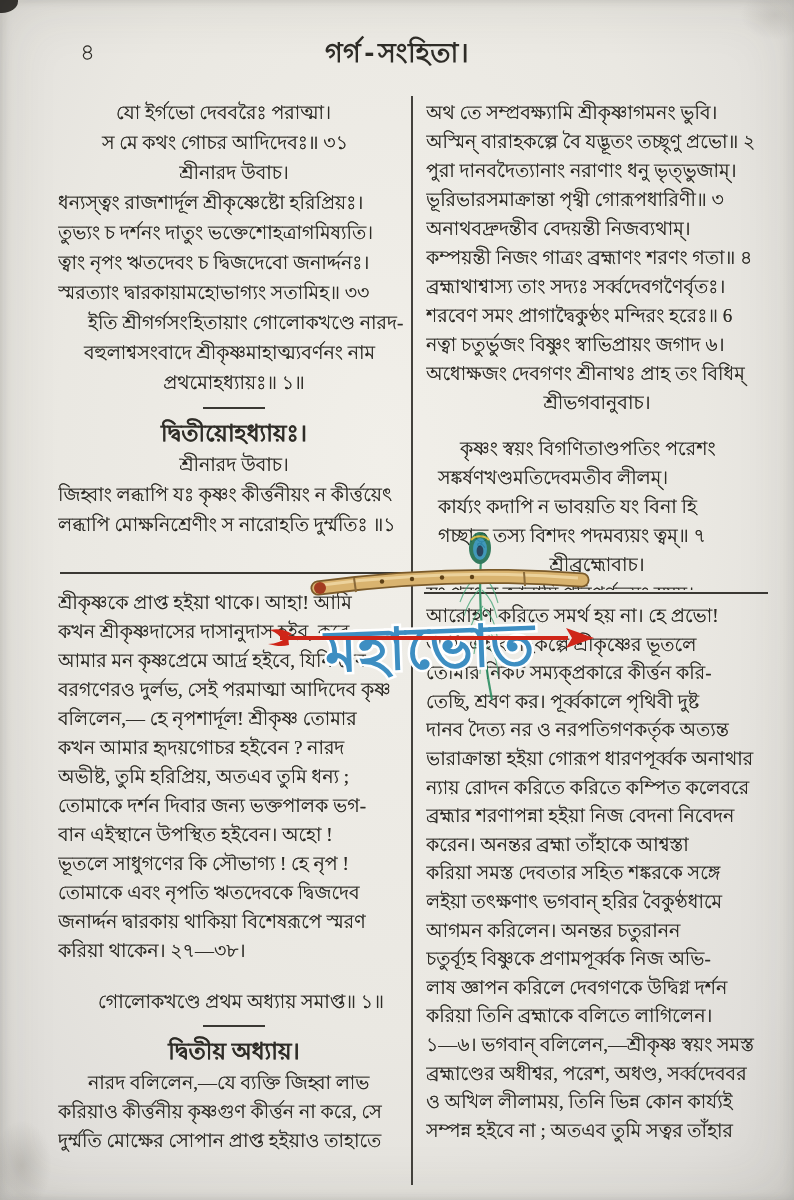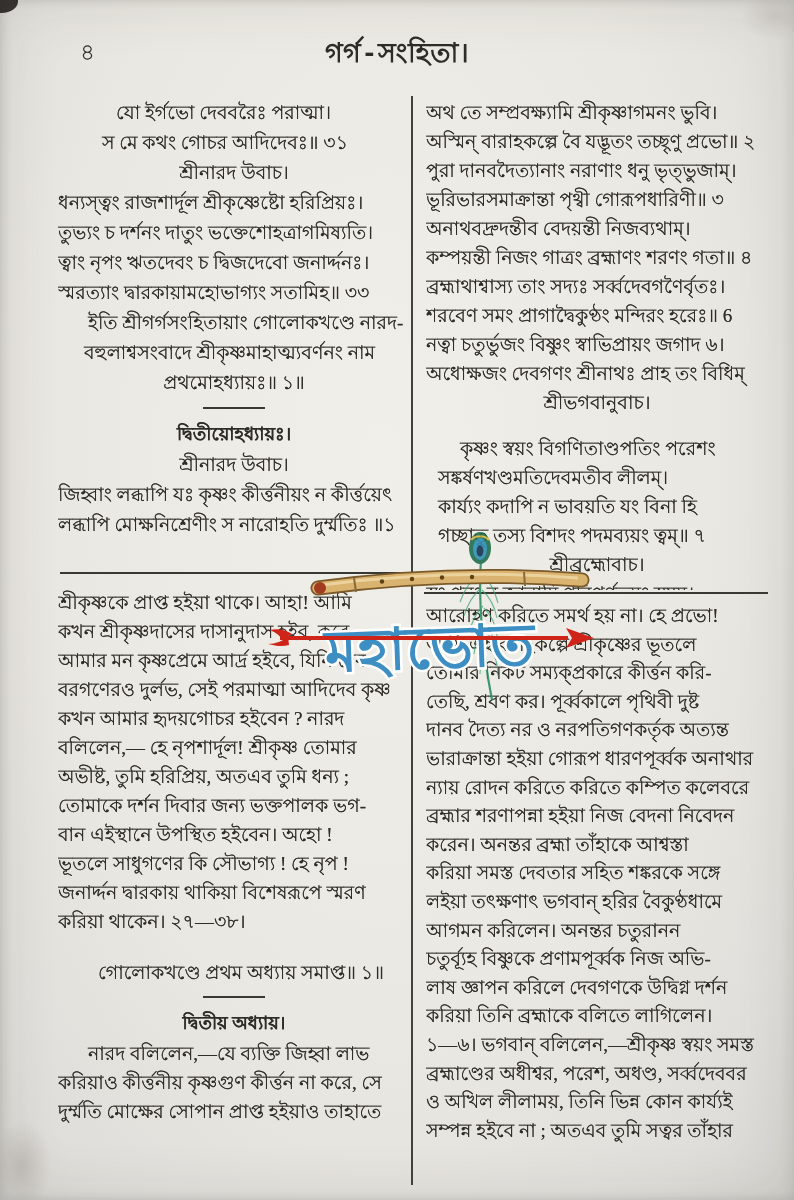--- a/index.html
+++ b/index.html
@@ -36,21 +36,21 @@
   .pline{line-height:29px;height:29px;}
   .col-right-bottom .pline{line-height:28.6px;height:28.6px;}
   .center{text-align:center;}
   .ind1{padding-left:58px;}
   .ind2{padding-left:44px;}
   .ind3{padding-left:30px;}
   .ind4{padding-left:26px;}
   .ind5{padding-left:34px;margin-top:17px;}
   .ind6{padding-left:12px;}
   .sep{width:62px;height:2px;background:#3a3833;margin:9px auto 9px auto;}
-  .chapter-heading{font-size:18px;font-weight:bold;line-height:32px;height:32px;margin-top:6px;}
+  .chapter-heading{font-size:23px;font-weight:bold;line-height:32px;height:32px;margin-top:6px;}
   .chapter-end{padding-left:40px;margin-top:22px;}
 
   .watermark{position:absolute;left:262px;top:518px;width:336px;height:188px;z-index:6;pointer-events:none;}
   .wm-text{font-family:"DejaVu Sans","Liberation Sans",sans-serif;font-weight:bold;}
 </style>
 </head>
 <body>
 
 <div class="page">
 
@@ -81,26 +81,27 @@
     <div class="vline center">শ্রীনারদ উবাচ।</div>
     <div class="vline">জিহ্বাং লব্ধাপি যঃ কৃষ্ণং কীর্ত্তনীয়ং ন কীর্ত্তয়েৎ</div>
     <div class="vline">লব্ধাপি মোক্ষনিশ্রেণীং স নারোহতি দুর্ম্মতিঃ ॥১</div>
   </div>
 
   <div class="col col-left-bottom">
     <div class="pline">শ্রীকৃষ্ণকে প্রাপ্ত হইয়া থাকে।  আহা! আমি</div>
     <div class="pline">কখন শ্রীকৃষ্ণদাসের দাসানুদাস হইব, কবে</div>
     <div class="pline">আমার মন কৃষ্ণপ্রেমে আর্দ্র হইবে, যিনি দেব-</div>
     <div class="pline">বরগণেরও দুর্লভ, সেই পরমাত্মা আদিদেব কৃষ্ণ</div>
+    <div class="pline">বলিলেন,— হে নৃপশার্দূল!  শ্রীকৃষ্ণ তোমার</div>
     <div class="pline">কখন আমার হৃদয়গোচর হইবেন ?  নারদ</div>
-    <div class="pline">বলিলেন,— হে নৃপশার্দূল!  শ্রীকৃষ্ণ তোমার</div>
     <div class="pline">অভীষ্ট, তুমি হরিপ্রিয়, অতএব তুমি ধন্য ;</div>
     <div class="pline">তোমাকে দর্শন দিবার জন্য ভক্তপালক ভগ-</div>
     <div class="pline">বান এইস্থানে উপস্থিত হইবেন।  অহো !</div>
     <div class="pline">ভূতলে সাধুগণের কি সৌভাগ্য ! হে নৃপ !</div>
+    <div class="pline">তোমাকে এবং নৃপতি ঋতদেবকে দ্বিজদেব</div>
     <div class="pline">জনার্দ্দন দ্বারকায় থাকিয়া বিশেষরূপে স্মরণ</div>
     <div class="pline">করিয়া থাকেন। ২৭—৩৮।</div>
     <div class="pline chapter-end">গোলোকখণ্ডে প্রথম অধ্যায় সমাপ্ত॥ ১॥</div>
     <div class="sep"></div>
     <div class="pline center chapter-heading">দ্বিতীয় অধ্যায়।</div>
     <div class="pline ind3">নারদ বলিলেন,—যে ব্যক্তি জিহ্বা লাভ</div>
     <div class="pline">করিয়াও কীর্ত্তনীয় কৃষ্ণগুণ কীর্ত্তন না করে, সে</div>
     <div class="pline">দুর্ম্মতি মোক্ষের সোপান প্রাপ্ত হইয়াও তাহাতে</div>
   </div>
 

